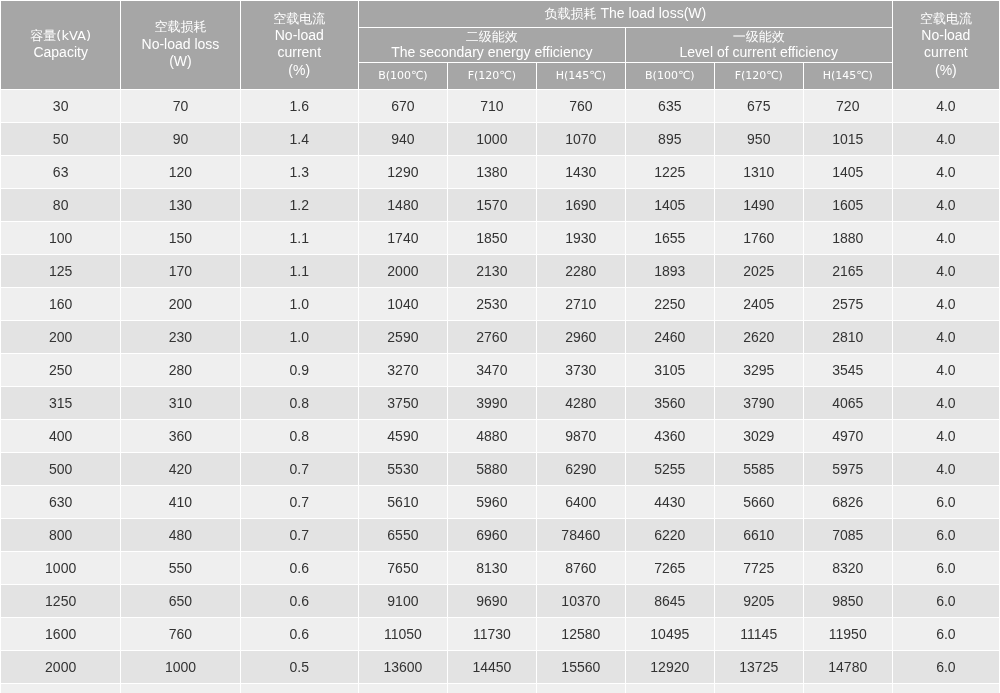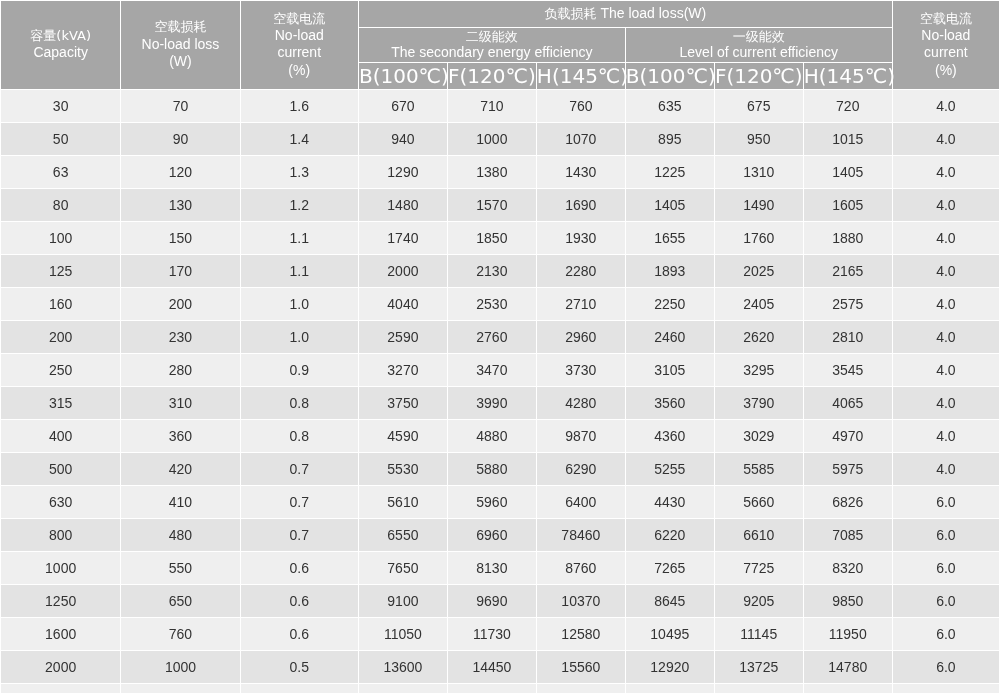--- a/index.html
+++ b/index.html
@@ -33,21 +33,21 @@
     padding: 2px 2px;
   }
   .hdr-top {
     height: 26px;
   }
   .hdr-mid {
     height: 34px;
   }
   .hdr-sub {
     height: 26px;
-    font-size: 20px;
+    font-size: 11px;
   }
   .tall-head {
     height: 86px;
     font-size: 14px;
     line-height: 1.25;
   }
   .cjk {
     font-family: "DejaVu Sans", sans-serif;
     font-size: 13px;
   }
@@ -202,21 +202,21 @@
         <td>2280</td>
         <td>1893</td>
         <td>2025</td>
         <td>2165</td>
         <td>4.0</td>
       </tr>
       <tr>
         <td>160</td>
         <td>200</td>
         <td>1.0</td>
-        <td>4040</td>
+        <td>1040</td>
         <td>2530</td>
         <td>2710</td>
         <td>2250</td>
         <td>2405</td>
         <td>2575</td>
         <td>4.0</td>
       </tr>
       <tr>
         <td>200</td>
         <td>230</td>

